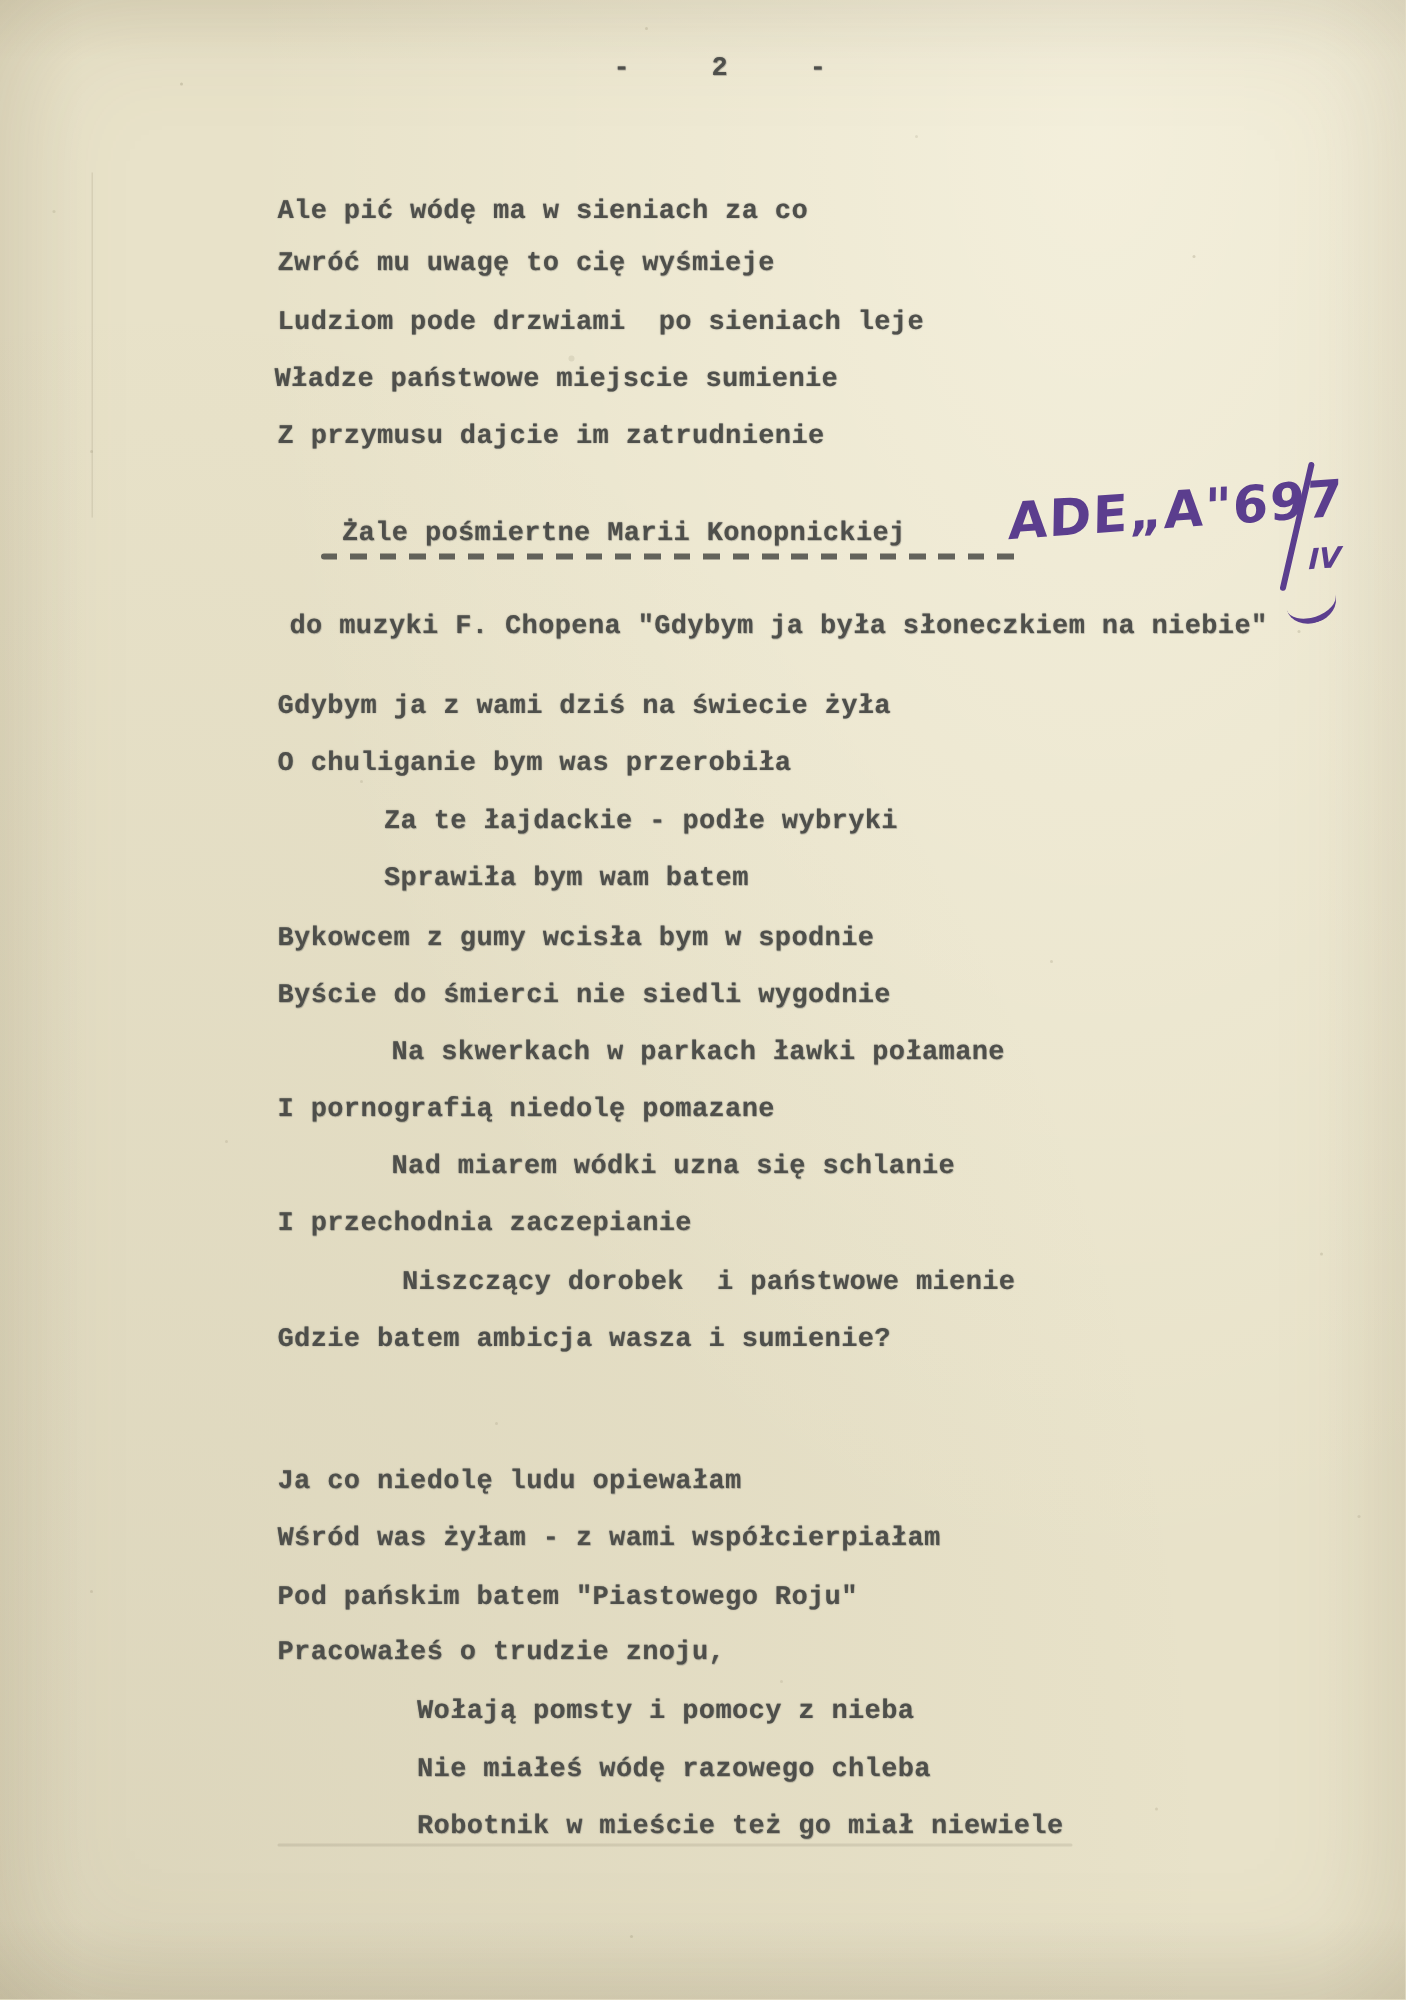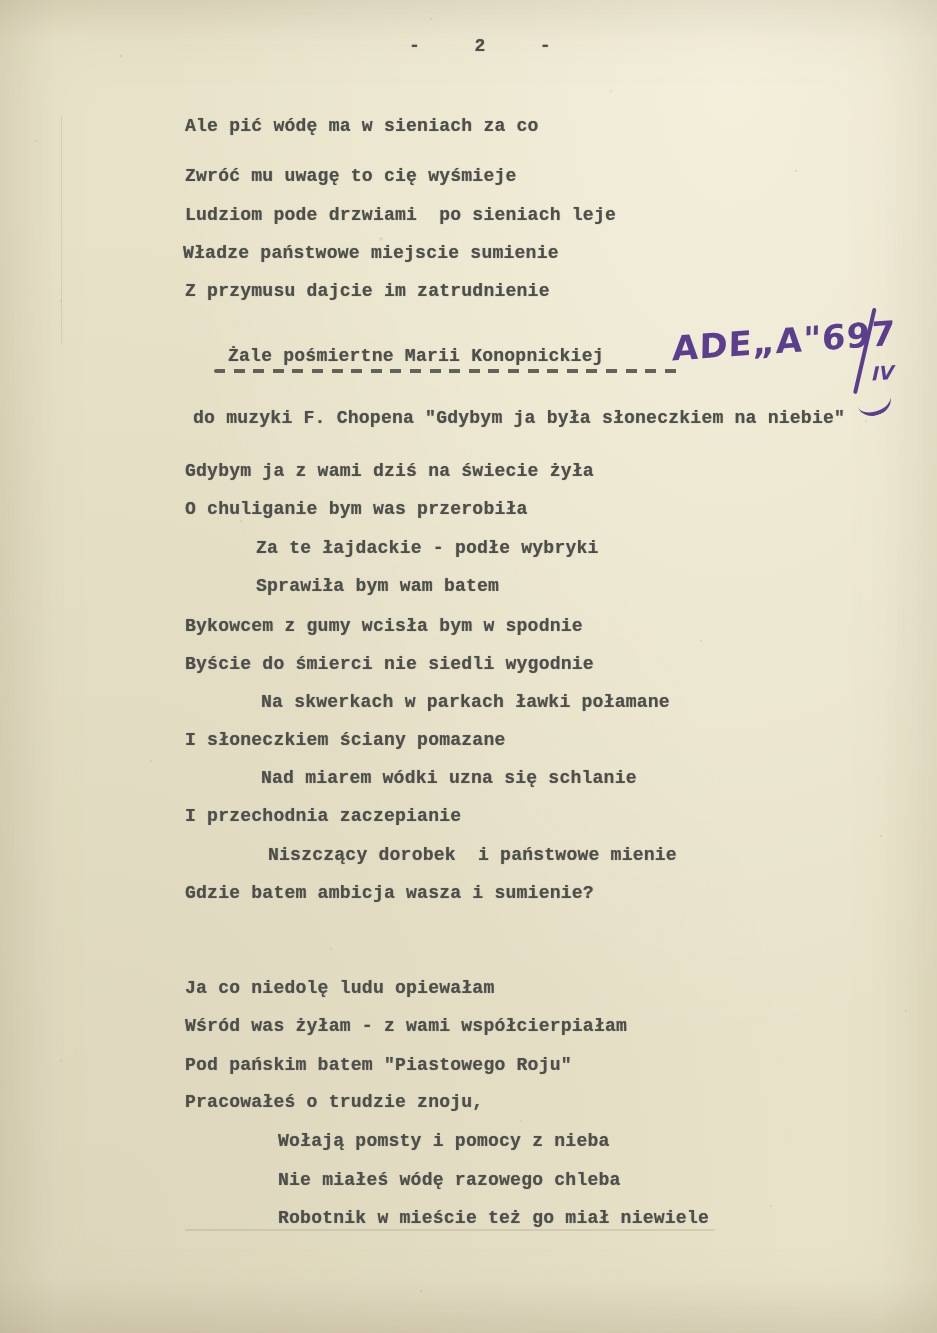--- a/index.html
+++ b/index.html
@@ -75,21 +75,21 @@
 </head>
 <body>
 
 <div class="paper"></div>
 <div class="specks"></div>
 <div class="crease-v"></div>
 <div class="smudge-h"></div>
 
 <div class="tw pagenum" style="left:409px;top:36px">-  2  -</div>
 
-<div class="tw" style="left:185px;top:116px">Ale pić wódę ma w sieniach za co</div>
+<div class="tw" style="left:185px;top:131px">Ale pić wódę ma w sieniach za co</div>
 <div class="tw" style="left:185px;top:166px">Zwróć mu uwagę to cię wyśmieje</div>
 <div class="tw" style="left:185px;top:205px">Ludziom pode drzwiami  po sieniach leje</div>
 <div class="tw" style="left:183px;top:243px">Władze państwowe miejscie sumienie</div>
 <div class="tw" style="left:185px;top:281px">Z przymusu dajcie im zatrudnienie</div>
 
 <div class="tw" style="left:228px;top:346px">Żale pośmiertne Marii Konopnickiej</div>
 <div class="dashes"></div>
 <div class="tw" style="left:193px;top:408px">do muzyki F. Chopena "Gdybym ja była słoneczkiem na niebie"</div>
 
 <div class="annotation" style="color:#5b3e8e">
@@ -99,21 +99,21 @@
   <span class="ann-swoosh" style="border-color:#5b3e8e"></span>
 </div>
 
 <div class="tw" style="left:185px;top:461px">Gdybym ja z wami dziś na świecie żyła</div>
 <div class="tw" style="left:185px;top:499px">O chuliganie bym was przerobiła</div>
 <div class="tw" style="left:256px;top:538px">Za te łajdackie - podłe wybryki</div>
 <div class="tw" style="left:256px;top:576px">Sprawiła bym wam batem</div>
 <div class="tw" style="left:185px;top:616px">Bykowcem z gumy wcisła bym w spodnie</div>
 <div class="tw" style="left:185px;top:654px">Byście do śmierci nie siedli wygodnie</div>
 <div class="tw" style="left:261px;top:692px">Na skwerkach w parkach ławki połamane</div>
-<div class="tw" style="left:185px;top:730px">I słoneczkiem ściany pomazane</div>
+<div class="tw" style="left:185px;top:730px">I pornografią niedolę pomazane</div>
 <div class="tw" style="left:261px;top:768px">Nad miarem wódki uzna się schlanie</div>
 <div class="tw" style="left:185px;top:806px">I przechodnia zaczepianie</div>
 <div class="tw" style="left:268px;top:845px">Niszczący dorobek  i państwowe mienie</div>
 <div class="tw" style="left:185px;top:883px">Gdzie batem ambicja wasza i sumienie?</div>
 
 <div class="tw" style="left:185px;top:978px">Ja co niedolę ludu opiewałam</div>
 <div class="tw" style="left:185px;top:1016px">Wśród was żyłam - z wami współcierpiałam</div>
 <div class="tw" style="left:185px;top:1055px">Pod pańskim batem "Piastowego Roju"</div>
 <div class="tw" style="left:185px;top:1092px">Pracowałeś o trudzie znoju,</div>
 <div class="tw" style="left:278px;top:1131px">Wołają pomsty i pomocy z nieba</div>

